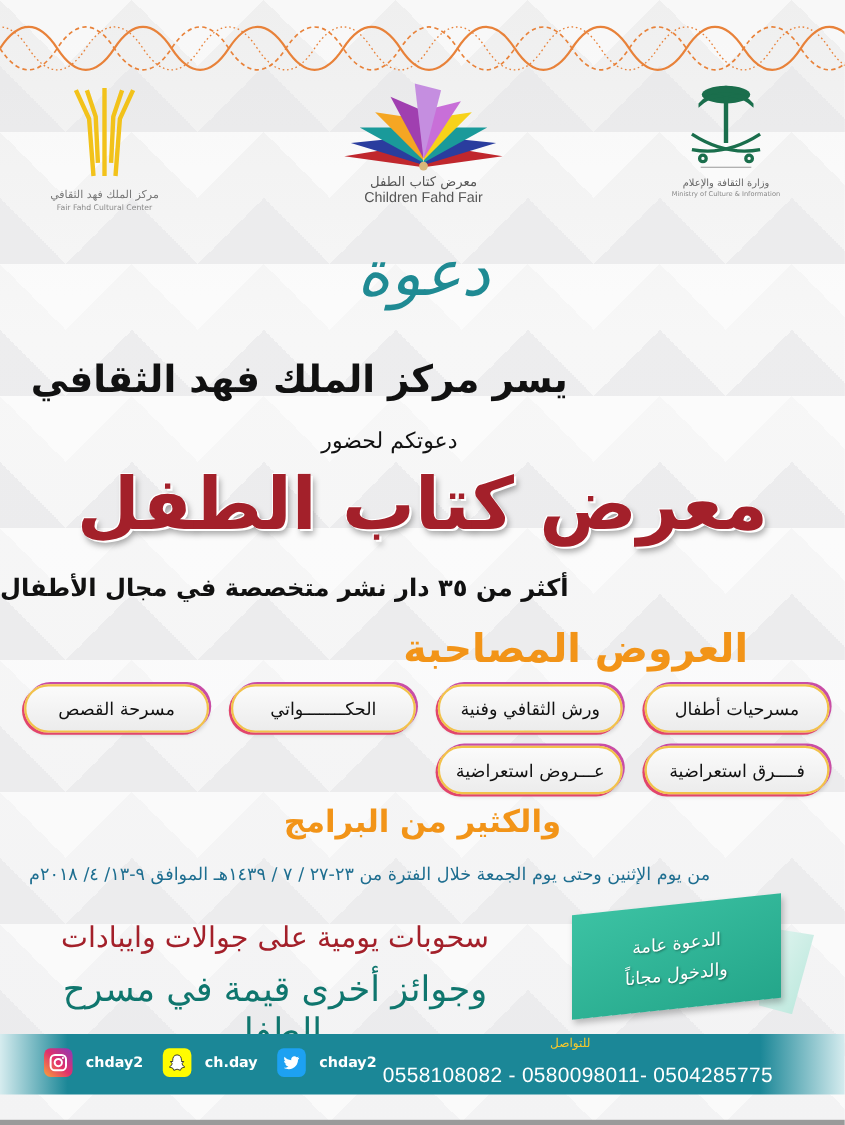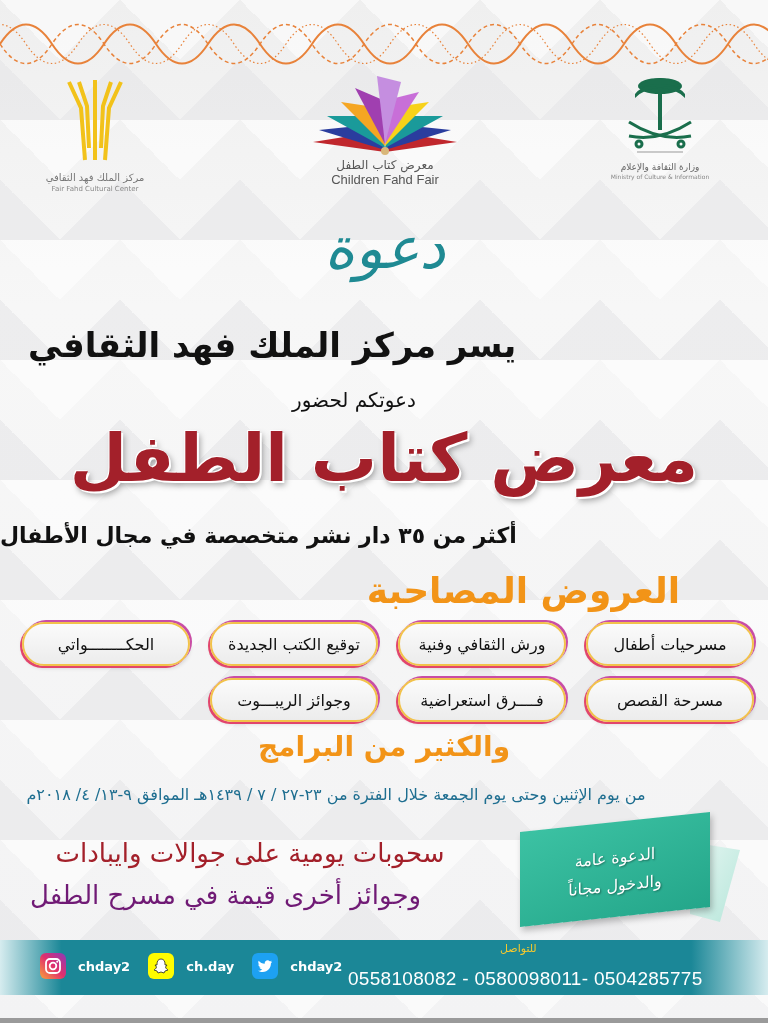--- a/index.html
+++ b/index.html
@@ -48,21 +48,21 @@
   .act {
     height: 44px; border-radius: 22px; background: linear-gradient(180deg,#fbfbfb,#ececec);
     border: 2px solid #f2c24a; box-shadow: 2px -2px 0 0 #c94da5, -2px 2px 0 0 #e2456c, 0 2px 4px rgba(0,0,0,0.15);
     display: flex; align-items: center; justify-content: center; font-size: 16px; color: #111;
   }
 
   .t-more { left: 0; width: 768px; top: 730px; text-align: center; font-size: 28px; font-weight: bold; color: #f29418; }
   .t-date { left: 0; width: 672px; top: 785px; text-align: center; font-size: 16px; color: #1e6e90; }
 
   .t-draw1 { left: 30px; width: 440px; top: 838px; text-align: center; font-size: 26px; color: #a3202a; }
-  .t-draw2 { left: 30px; width: 440px; top: 880px; text-align: left; font-size: 26px; color: #701a75; }
+  .t-draw2 { left: 30px; width: 440px; top: 880px; text-align: center; font-size: 32px; color: #0f766e; }
 
   
   .ribbon { left: 490px; top: 812px; width: 250px; height: 115px; }
   .ribbon .band {
     position: absolute; left: 30px; top: 10px; width: 190px; height: 95px;
     background: linear-gradient(160deg, #3cc2a3, #24a68a);
     transform: skewY(-6deg); box-shadow: 2px 4px 6px rgba(0,0,0,0.25);
   }
   .ribbon .fold { position: absolute; left: 200px; top: 30px; width: 50px; height: 80px;
     background: linear-gradient(120deg,#e8f7f3,#b6e6da); clip-path: polygon(0 0,100% 10%,60% 100%,0 90%); }
@@ -149,25 +149,24 @@
 
 <div class="abs t-host rtl">يسر مركز الملك فهد الثقافي</div>
 <div class="abs t-invite rtl">دعوتكم لحضور</div>
 <div class="abs t-title rtl">معرض كتاب الطفل</div>
 <div class="abs t-pubs rtl">أكثر من ٣٥ دار نشر متخصصة في مجال الأطفال</div>
 <div class="abs t-side rtl">العروض المصاحبة</div>
 
 <div class="abs grid">
   <div class="act">مسرحيات أطفال</div>
   <div class="act">ورش الثقافي وفنية</div>
-  <div class="act">توقيع الكتب الجديدة</div>
   <div class="act">الحكــــــــواتي</div>
   <div class="act">مسرحة القصص</div>
   <div class="act">فــــرق استعراضية</div>
-  <div class="act">وجوائز الريبـــوت</div>
+  <div class="act">عـــروض استعراضية</div>
 </div>
 
 <div class="abs t-more rtl">والكثير من البرامج</div>
 <div class="abs t-date rtl">من يوم الإثنين وحتى يوم الجمعة خلال الفترة من ٢٣-٢٧ / ٧ / ١٤٣٩هـ الموافق ٩-١٣/ ٤/ ٢٠١٨م</div>
 
 <div class="abs t-draw1 rtl">سحوبات يومية على جوالات وايبادات</div>
 <div class="abs t-draw2 rtl">وجوائز أخرى قيمة في مسرح الطفل</div>
 
 <div class="abs ribbon">
   <div class="fold"></div>

